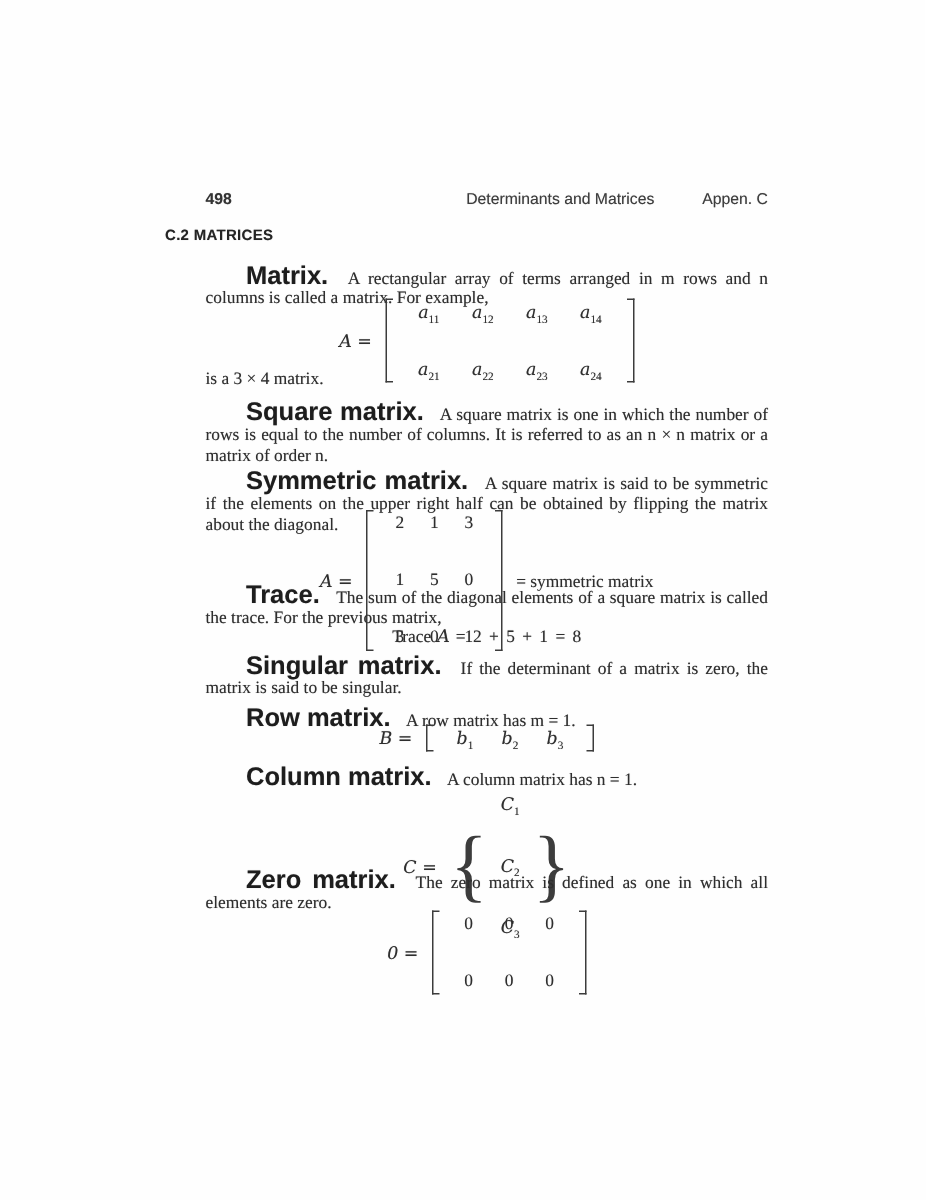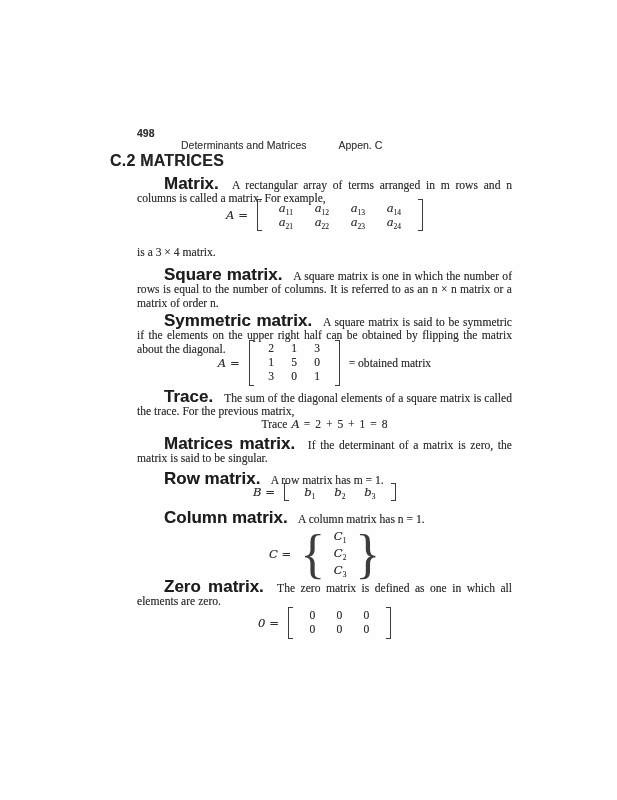--- a/index.html
+++ b/index.html
@@ -4,28 +4,28 @@
 <style>
   html,body { margin:0; padding:0; background:#ffffff; }
   .page {
     position:relative; width:617px; height:800px; background:#fefefe;
     font-family:"Liberation Serif", serif; color:#2e2e2e; overflow:hidden;
     text-shadow: 0 0 0.5px rgba(40,40,40,0.45);
   }
   .running-header {
     position:absolute; top:127px; left:137px; width:375px;
     display:flex; justify-content:space-between; align-items:baseline;
-    font-family:"Liberation Sans", sans-serif; font-size:10.5px; color:#3d3d3d;flex-direction:column;
+    font-family:"Liberation Sans", sans-serif; font-size:10.5px; color:#3d3d3d;
   }
   .page-number { font-weight:bold; color:#333; }
   .rh-right-group { display:flex; gap:32px;padding-left:44px; }
   .section-heading {
     position:absolute; top:152px; left:110px;
     font-family:"Liberation Sans", sans-serif; font-weight:bold;
-    font-size:16px; color:#242424; letter-spacing:0.2px;
+    font-size:10px; color:#242424; letter-spacing:0.2px;
   }
   .content { position:absolute; top:0; left:137px; width:375px; }
   .para {
     position:absolute; margin:0; width:375px;
     font-size:11.6px; line-height:13.4px; text-align:justify; text-indent:27px;
     color:#2e2e2e;
   }
   .para.noindent { text-indent:0; text-align:left;font-family:Liberation Serif, serif; }
   .term {
     font-family:"Liberation Sans", sans-serif; font-weight:bold;
@@ -41,21 +41,21 @@
   .eq-text { word-spacing:2px;text-align:right; }
   .matrix { display:flex; align-items:stretch; }
   .bk { width:4px; flex:0 0 4px; }
   .bk-l { border-left:1.3px solid #3c3c3c; border-top:1.3px solid #3c3c3c; border-bottom:1.3px solid #3c3c3c; }
   .bk-r { border-right:1.3px solid #3c3c3c; border-top:1.3px solid #3c3c3c; border-bottom:1.3px solid #3c3c3c; }
   .brace {
     font-family:"Liberation Serif", serif; color:#3c3c3c; align-self:center;
     font-size:52px; line-height:50px; font-weight:normal; transform:scaleY(1.04);
     text-shadow:none;
   }
-  .mbody { display:flex; flex-direction:column; justify-content:center; padding:2px 6px; }
+  .mbody { display:flex; flex-direction:column; justify-content:center; padding:2px 6px;gap:24px; }
   .mrow { display:flex; height:14px; line-height:14px; align-items:baseline; }
   .mcell { text-align:center; }
   .mvar { font-style:italic; font-family:"DejaVu Serif", serif; }
   sub.msub { font-size:7.5px; line-height:0; }
   .m-a .mcell { width:36px; }
   .m-sym .mcell { width:23px; }
   .m-b .mcell { width:30px; }
   .m-c .mcell { width:18px; }
   .m-c .mrow { height:17px; line-height:17px; }
   .m-z .mcell { width:27px; }
@@ -132,36 +132,36 @@
               <span class="mcell"><span>0</span></span>
             </div>
             <div class="mrow">
               <span class="mcell"><span>3</span></span>
               <span class="mcell"><span>0</span></span>
               <span class="mcell"><span>1</span></span>
             </div>
           </div>
           <div class="bk bk-r"></div>
         </span>
-      <span class="eq-suffix">= obtained matrix</span>
+      <span class="eq-suffix">= symmetric matrix</span>
     </div>
 
     <p class="para" style="top:390px">
       <span class="term">Trace.</span>
       <span>The sum of the diagonal elements of a square matrix is called the trace. For the previous matrix,</span>
     </p>
 
     <div class="equation" style="top:417px">
       <span class="eq-text">
         <span>Trace</span><span class="eq-var">A</span><span>= 2 + 5 + 1 = 8</span>
       </span>
     </div>
 
     <p class="para" style="top:437px">
-      <span class="term">Matrices matrix.</span>
+      <span class="term">Singular matrix.</span>
       <span>If the determinant of a matrix is zero, the matrix is said to be singular.</span>
     </p>
 
     <p class="para" style="top:472px">
       <span class="term">Row matrix.</span>
       <span>A row matrix has m = 1.</span>
     </p>
 
     <div class="equation" style="top:483px">
       <span class="eq-label">B =</span>

